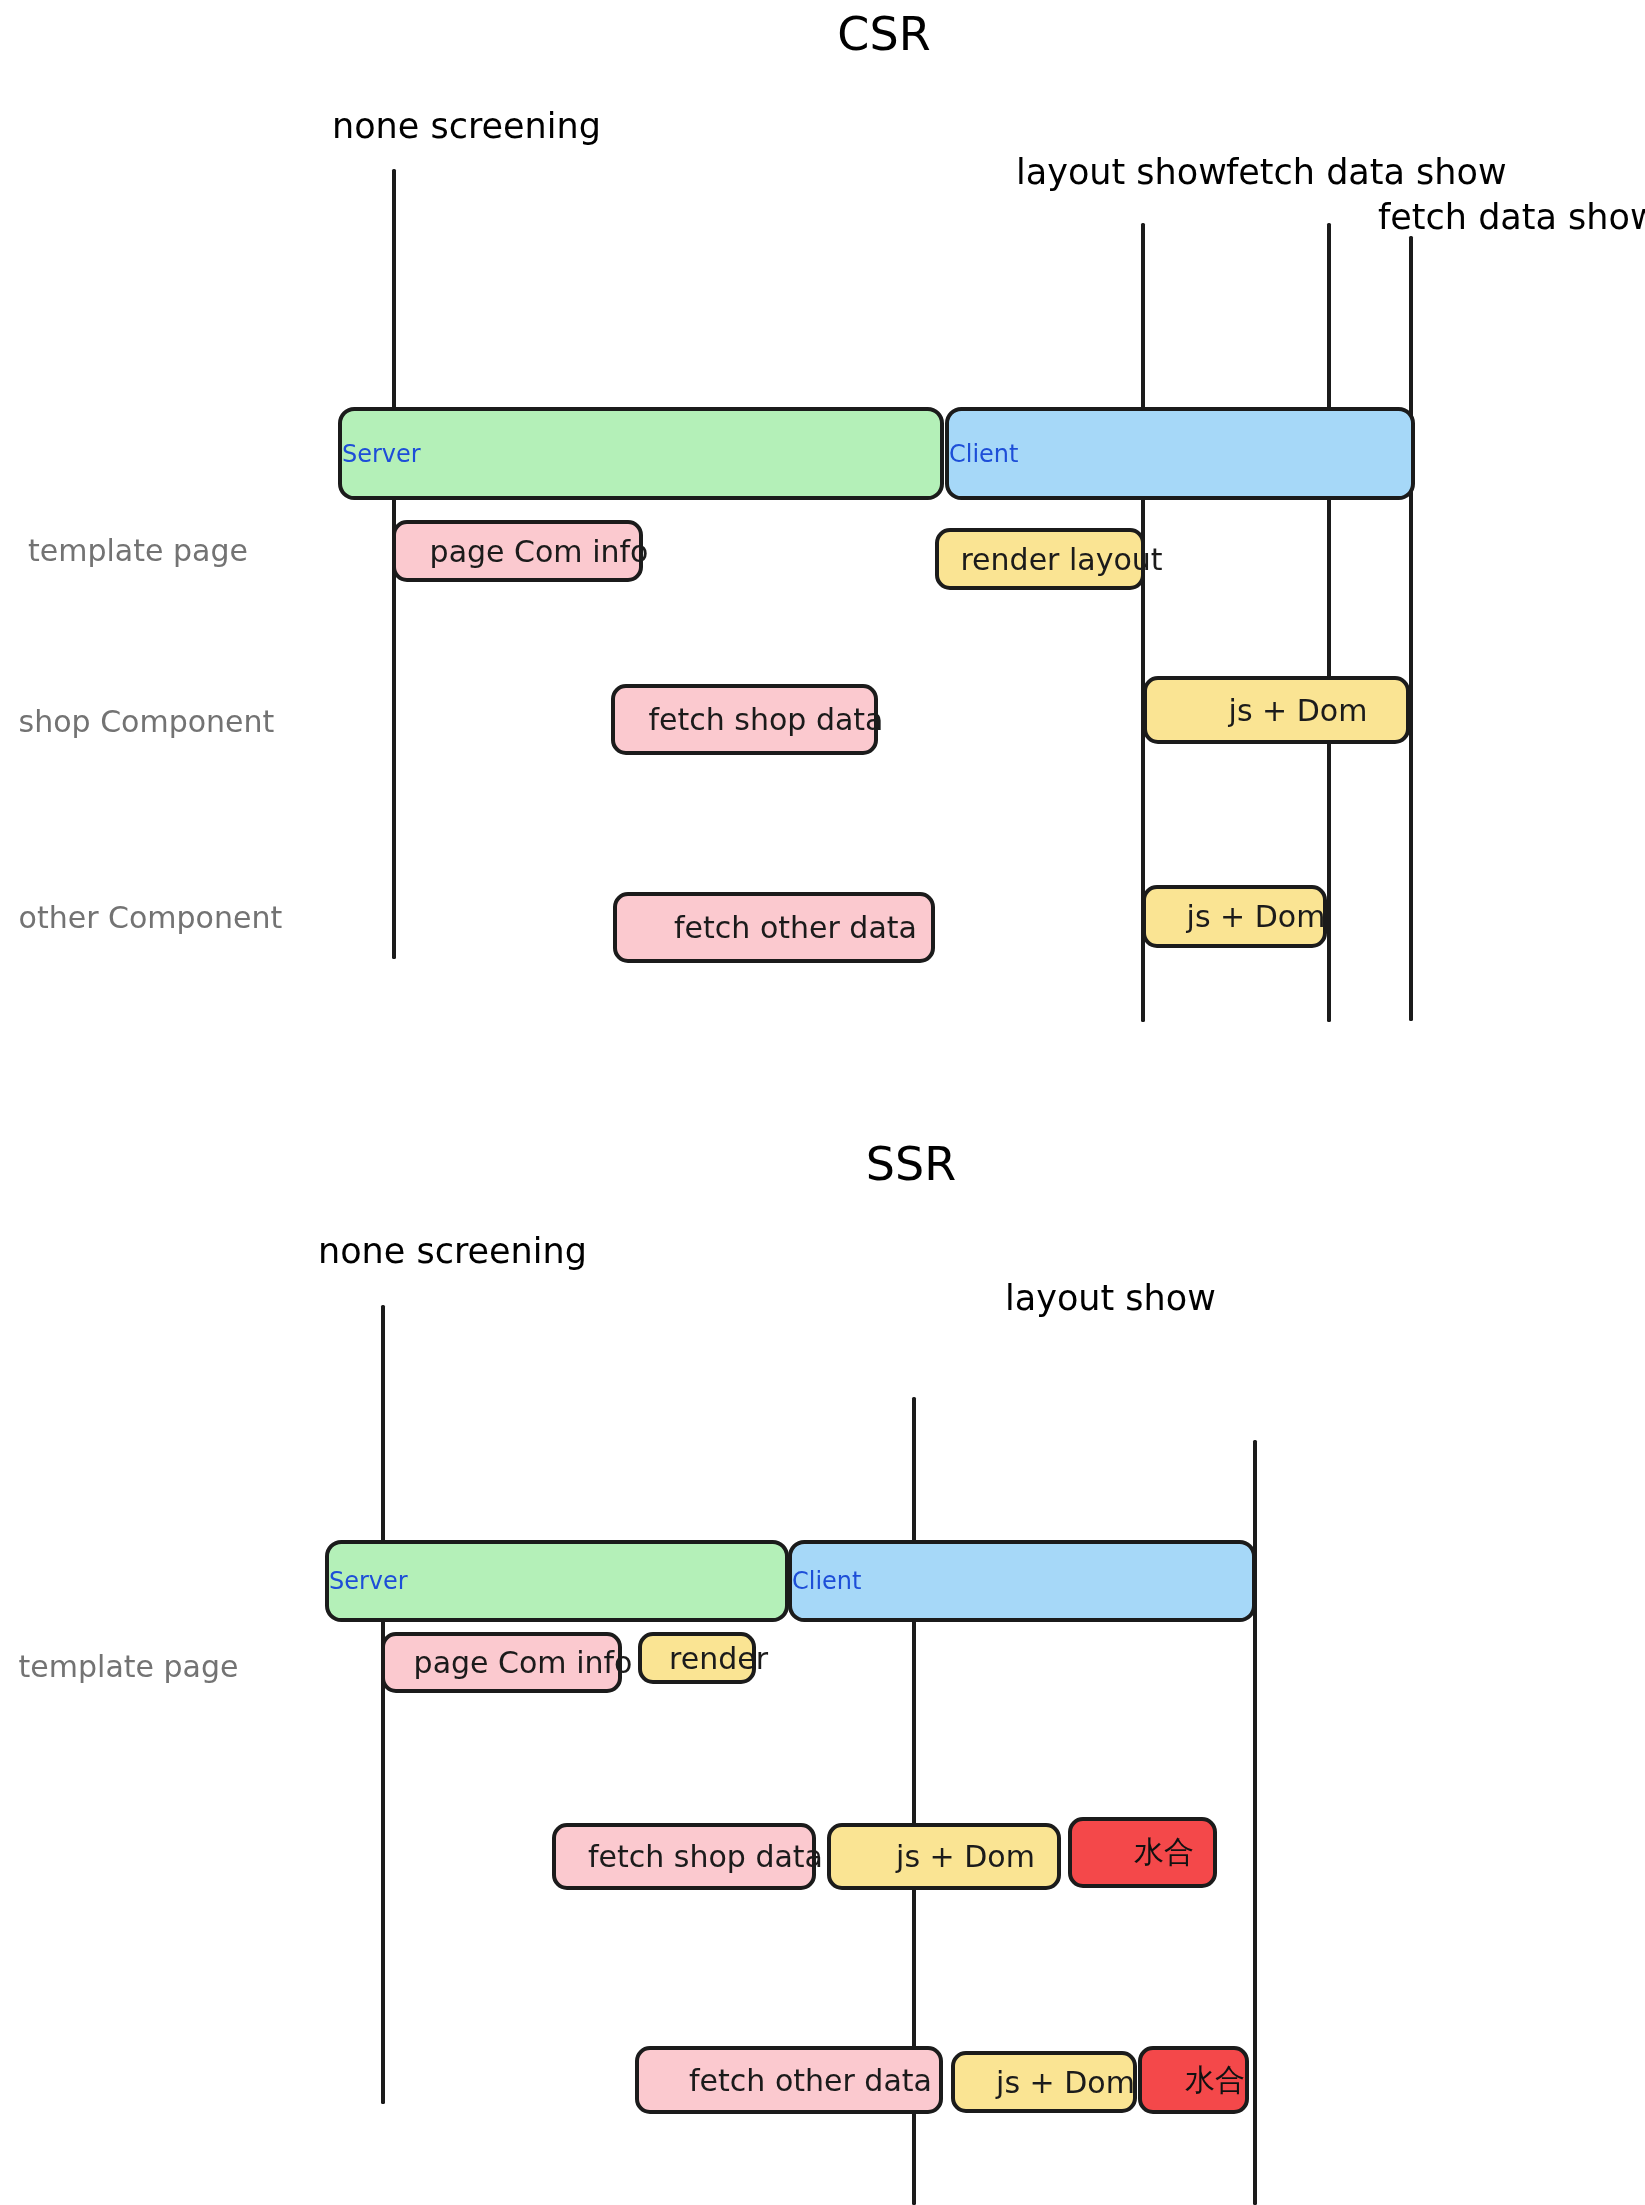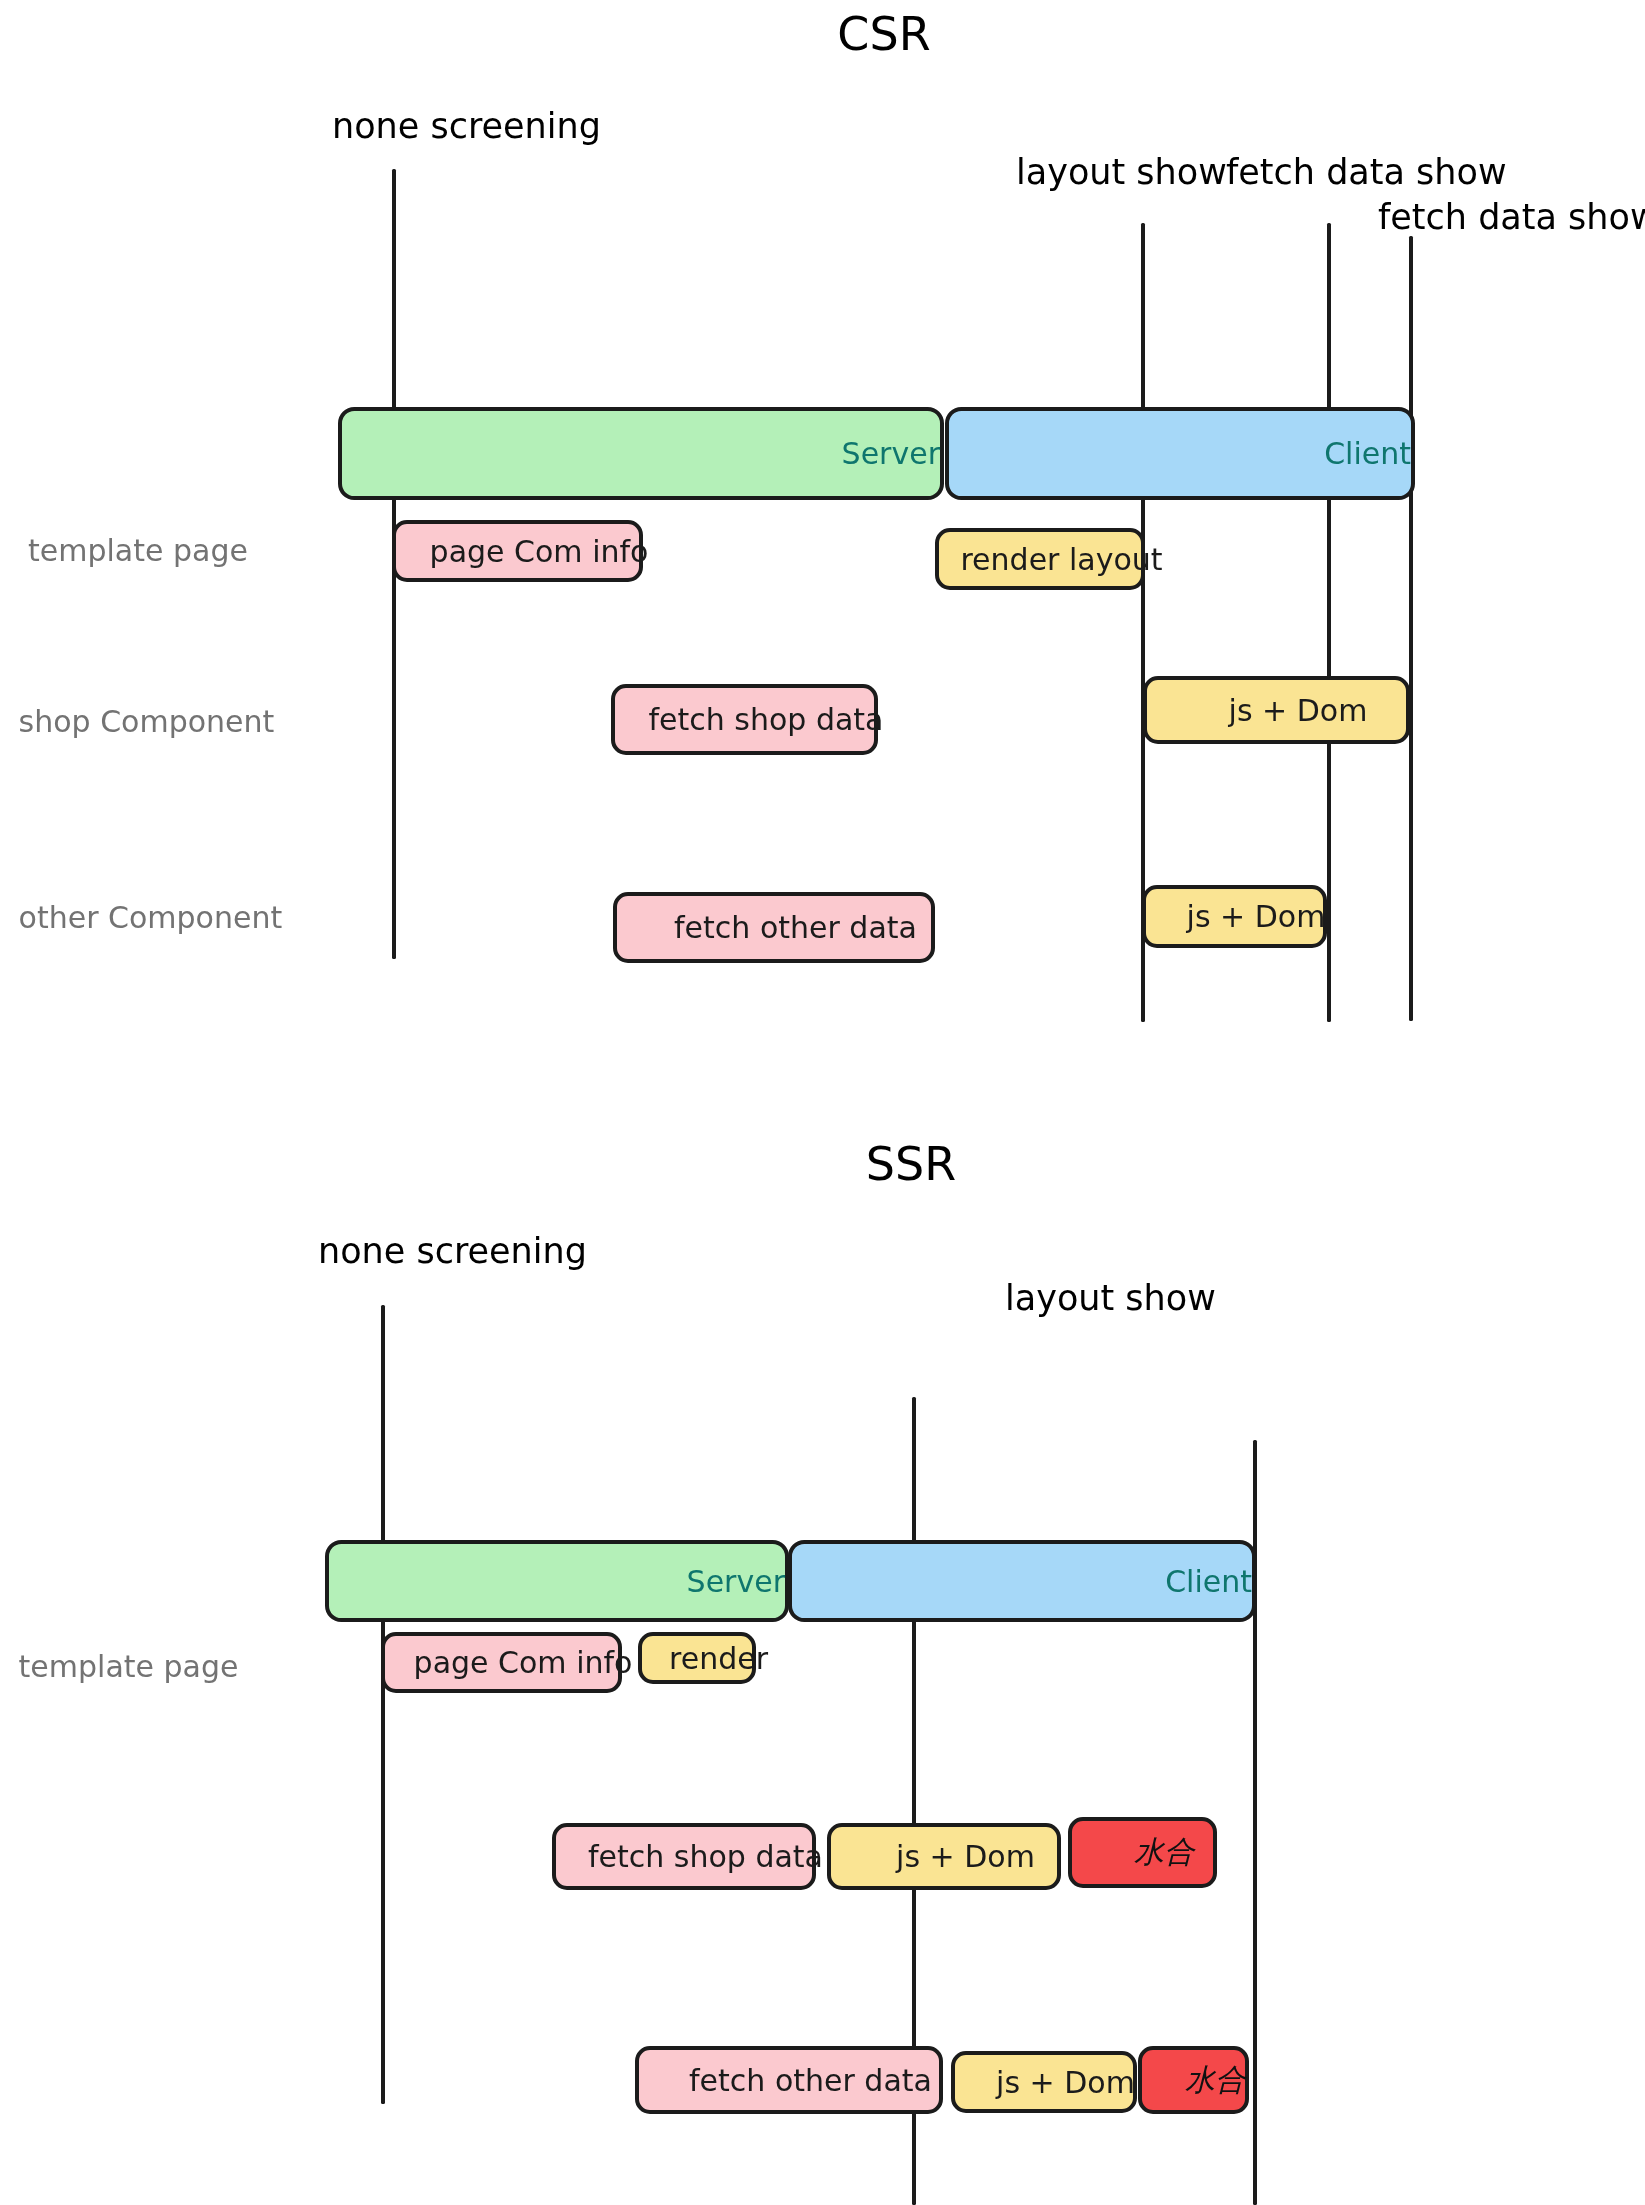--- a/index.html
+++ b/index.html
@@ -43,23 +43,23 @@
     background: #1b1b1b;
     border-radius: 1.5px;
   }
   .bar {
     position: absolute;
     box-sizing: border-box;
     border: 4.5px solid #1b1b1b;
     border-radius: 16.3px;
     display: flex;
     align-items: center;
-    justify-content: flex-end;
-    font-size: 30px;
-    color: #0f766e;
+    justify-content: flex-start;
+    font-size: 24px;
+    color: #1d4ed8;
     white-space: nowrap;
     z-index: 3;
   }
   .bar.server   { background: #b4f0b8; }
   .bar.client   { background: #a6d8f8; }
   .chip {
     position: absolute;
     box-sizing: border-box;
     border: 4.5px solid #1b1b1b;
     border-radius: 15px;
@@ -67,21 +67,21 @@
     align-items: center;
     justify-content: center;
     font-size: 30px;
     color: #1b1b1b;
     white-space: nowrap;
     z-index: 4;
     padding-left: 43px;
   }
   .chip.pink   { background: #fbc9cf; }
   .chip.yellow { background: #fae493; }
-  .chip.red    { background: #f4484a; font-style: italic; }
+  .chip.red    { background: #f4484a; }
   .chip.red span { color: #111111; }
 </style>
 </head>
 <body>
 
 <div id="page">
 
   <div>
 
     <div class="section-title" style="left:884px; top:7.4px;">CSR</div>

